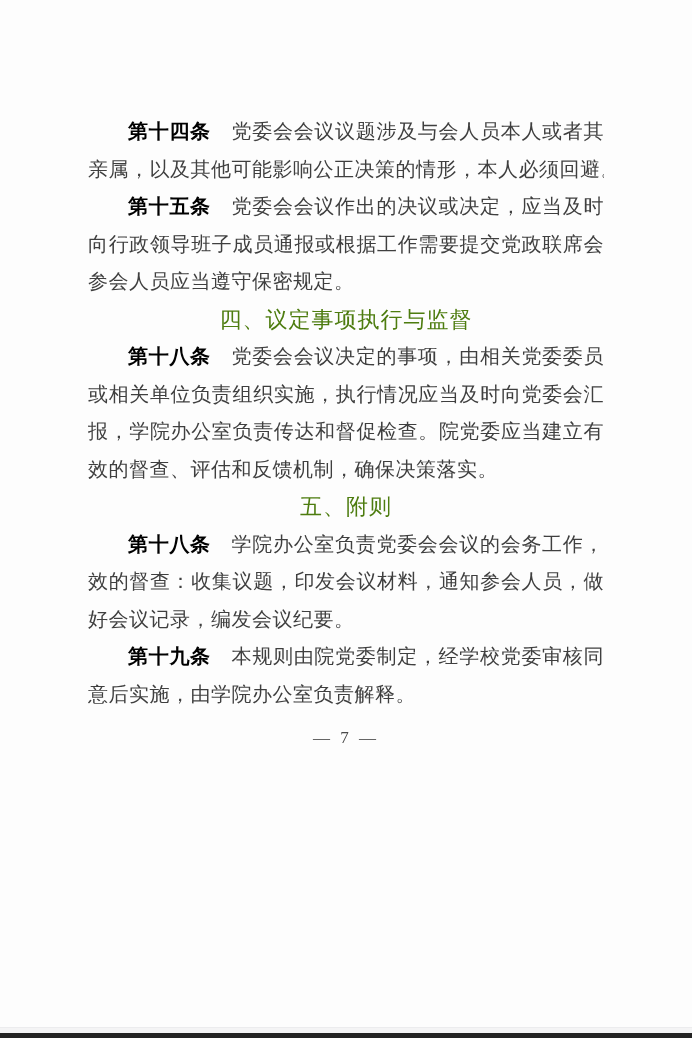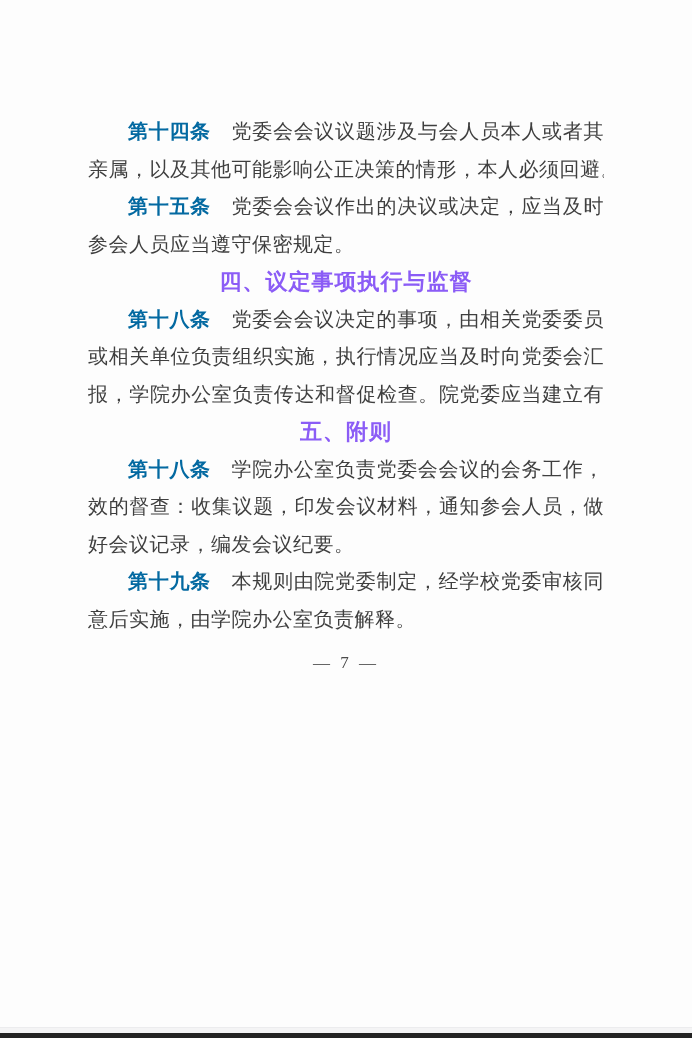--- a/index.html
+++ b/index.html
@@ -35,29 +35,29 @@
   }
   .line.last {
     text-align: left;
     text-align-last: left;
   }
   .line.first {
     padding-left: 40px;
   }
   .art-no {
     font-weight: bold;
-    color: #0369a1;
+    color: #000000;
     margin-top: 24px;
   }
   .heading {
     height: 37.5px;
     line-height: 37.5px;
     font-size: 22px;
-    font-weight: bold;
-    color: #8b5cf6;
+    font-weight: normal;
+    color: #4d7c0f;
     text-align: center;
     text-align-last: center;
     letter-spacing: 1px;
   }
   .pagenum {
     margin-top: 11px;
     height: 28px;
     line-height: 28px;
     font-size: 17px;
     color: #4a4a4a;
@@ -88,27 +88,29 @@
 
 <div class="screen">
   <div class="doc-page">
     <div id="doc-blocks">
         <div>
           <div class="line first"><span class="art-no">第十四条</span>　党委会会议议题涉及与会人员本人或者其</div>
           <div class="line last">亲属，以及其他可能影响公正决策的情形，本人必须回避。</div>
         </div>
         <div>
           <div class="line first"><span class="art-no">第十五条</span>　党委会会议作出的决议或决定，应当及时</div>
+          <div class="line">向行政领导班子成员通报或根据工作需要提交党政联席会</div>
           <div class="line last">参会人员应当遵守保密规定。</div>
         </div>
         <div class="heading">四、议定事项执行与监督</div>
         <div>
           <div class="line first"><span class="art-no">第十八条</span>　党委会会议决定的事项，由相关党委委员</div>
           <div class="line">或相关单位负责组织实施，执行情况应当及时向党委会汇</div>
           <div class="line">报，学院办公室负责传达和督促检查。院党委应当建立有</div>
+          <div class="line last">效的督查、评估和反馈机制，确保决策落实。</div>
         </div>
         <div class="heading">五、附则</div>
         <div>
           <div class="line first"><span class="art-no">第十八条</span>　学院办公室负责党委会会议的会务工作，</div>
           <div class="line">效的督查：收集议题，印发会议材料，通知参会人员，做</div>
           <div class="line last">好会议记录，编发会议纪要。</div>
         </div>
         <div>
           <div class="line first"><span class="art-no">第十九条</span>　本规则由院党委制定，经学校党委审核同</div>
           <div class="line last">意后实施，由学院办公室负责解释。</div>

